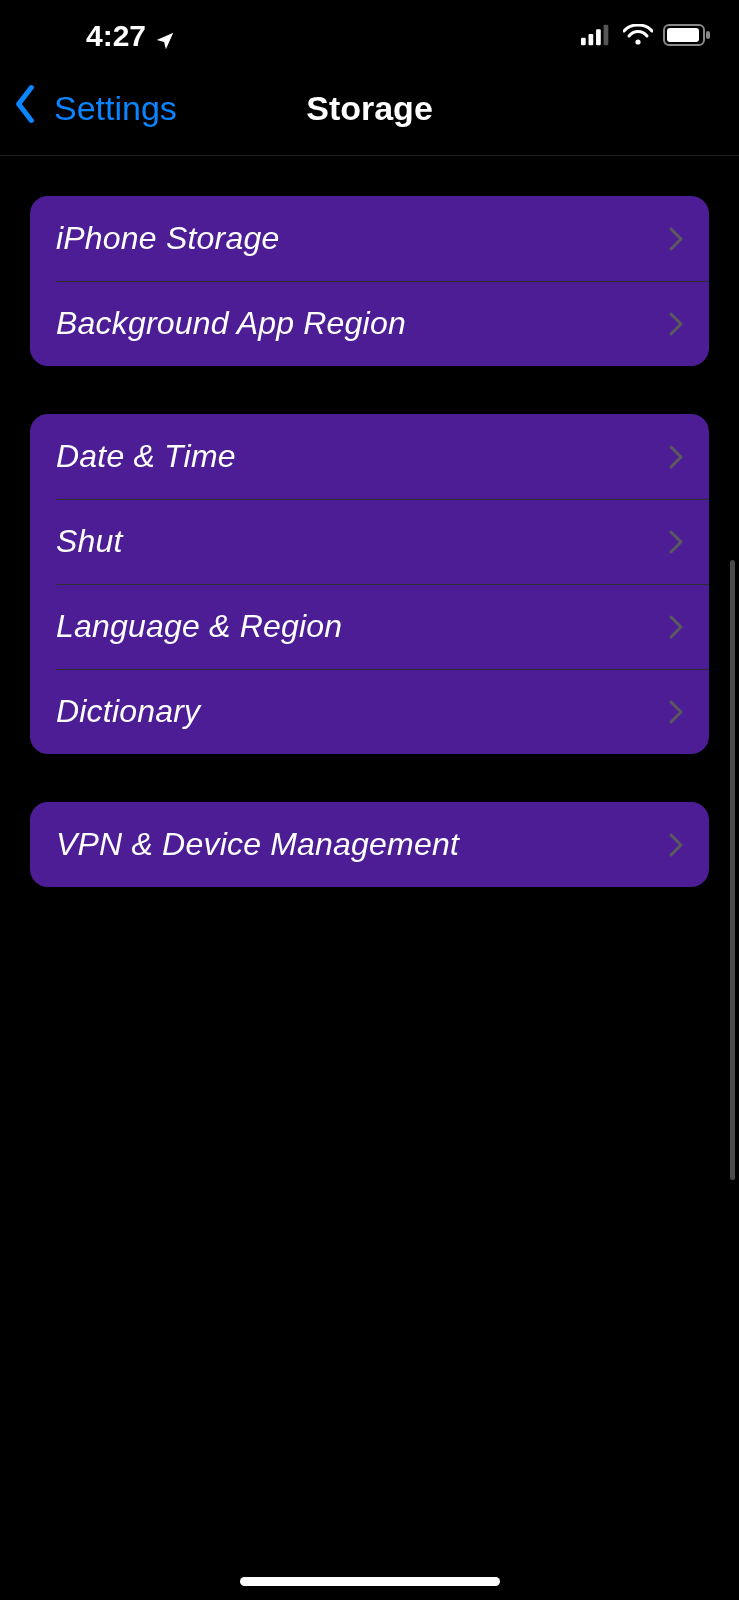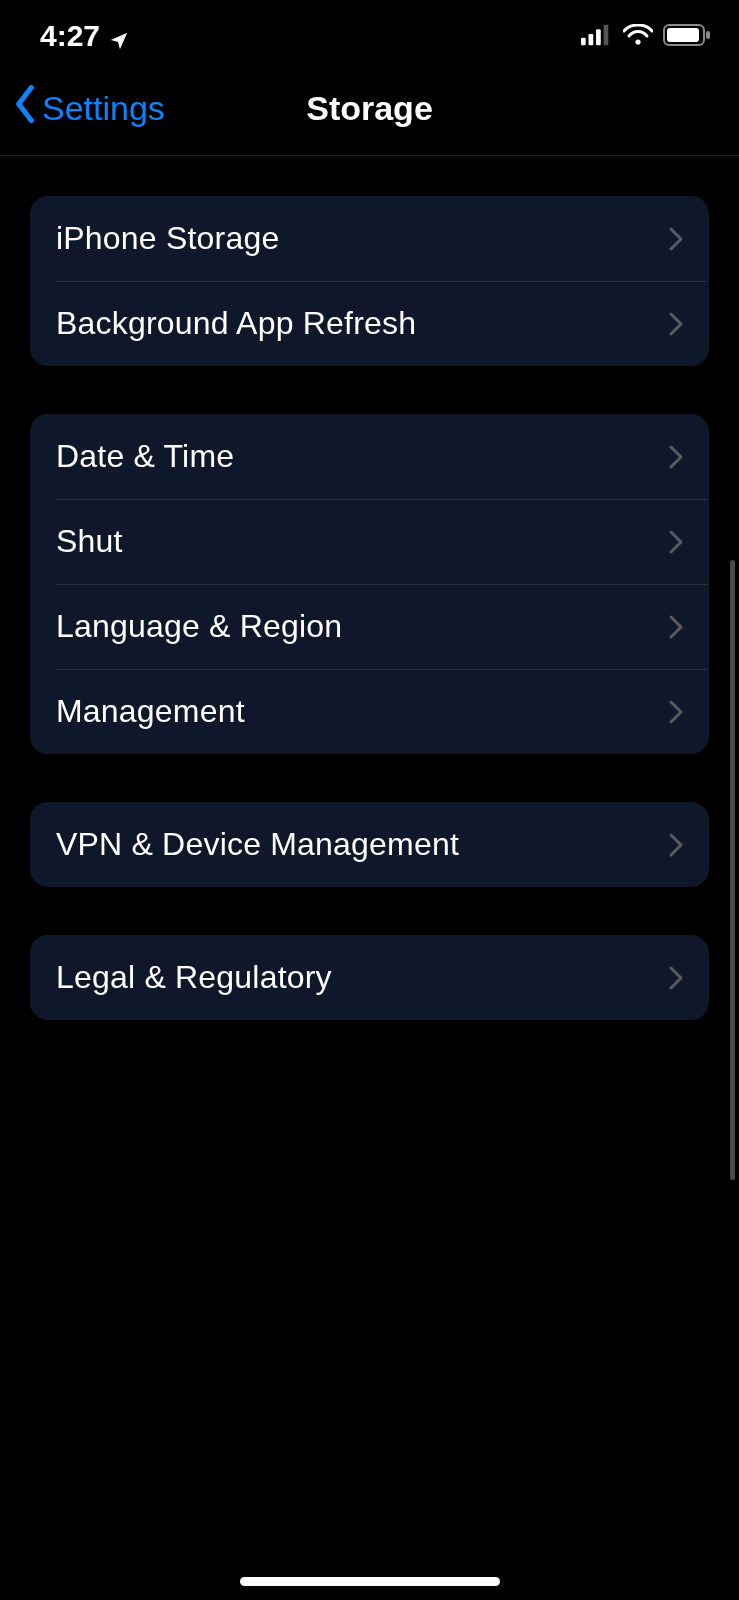--- a/index.html
+++ b/index.html
@@ -14,62 +14,64 @@
   }
   
   .status-bar {
     display: flex;
     justify-content: space-between;
     align-items: center;
     padding: 12px 28px 0 40px;
     height: 60px;
     font-size: 30px;
     font-weight: 600;
+    margin-left: 46px;
   }
   .status-left { display: flex; align-items: center; gap: 8px; }
   .status-right { display: flex; align-items: center; gap: 10px; }
   .loc-icon { width: 22px; height: 22px; display:inline-block; }
   .cell-icon, .wifi-icon, .batt-icon { display: inline-block; }
   
   .nav-header {
     display: flex;
     align-items: center;
     justify-content: center;
     position: relative;
     height: 96px;
     padding: 0 16px;
   }
   .nav-back {
     position: absolute;
     left: 12px;
     display: flex;
     align-items: center;
-    gap: 4px;
+    gap: 16px;
     color: #0a84ff;
     font-size: 34px;
   }
   .nav-title {
     font-size: 34px;
     font-weight: 600;
   }
   .nav-header-divider {
     position:absolute;
     bottom:0; left:0; right:0;
     height:1px;
     background:#222224;
   }
   
   .content {
     padding: 0 30px;
   }
   .group {
     margin-top: 48px;
-    background: #0f172a;
+    background: #4c1d95;
     border-radius: 18px;
     overflow: hidden;
+    font-style: italic;
   }
   .group.first { margin-top: 40px; }
   .row {
     display: flex;
     align-items: center;
     justify-content: space-between;
     padding: 0 26px;
     height: 85px;
     position: relative;
   }
@@ -171,21 +173,21 @@
   <div class="group first">
     <div class="row">
       <span class="row-label">iPhone Storage</span>
       <span class="chevron">
         <svg width="14" height="24" viewBox="0 0 14 24" fill="none">
             <path d="M2 2 L12 12 L2 22" stroke="#5a5a5e" stroke-width="3" stroke-linecap="round" stroke-linejoin="round"></path>
           </svg>
       </span>
     </div>
     <div class="row">
-      <span class="row-label">Background App Refresh</span>
+      <span class="row-label">Background App Region</span>
       <span class="chevron">
         <svg width="14" height="24" viewBox="0 0 14 24" fill="none">
             <path d="M2 2 L12 12 L2 22" stroke="#5a5a5e" stroke-width="3" stroke-linecap="round" stroke-linejoin="round"></path>
           </svg>
       </span>
     </div>
   </div>
 
   <div class="group">
     <div class="row">
@@ -206,48 +208,38 @@
     </div>
     <div class="row">
       <span class="row-label">Language &amp; Region</span>
       <span class="chevron">
         <svg width="14" height="24" viewBox="0 0 14 24" fill="none">
             <path d="M2 2 L12 12 L2 22" stroke="#5a5a5e" stroke-width="3" stroke-linecap="round" stroke-linejoin="round"></path>
           </svg>
       </span>
     </div>
     <div class="row">
-      <span class="row-label">Management</span>
+      <span class="row-label">Dictionary</span>
       <span class="chevron">
         <svg width="14" height="24" viewBox="0 0 14 24" fill="none">
             <path d="M2 2 L12 12 L2 22" stroke="#5a5a5e" stroke-width="3" stroke-linecap="round" stroke-linejoin="round"></path>
           </svg>
       </span>
     </div>
   </div>
 
   <div class="group">
     <div class="row">
       <span class="row-label">VPN &amp; Device Management</span>
       <span class="chevron">
         <svg width="14" height="24" viewBox="0 0 14 24" fill="none">
             <path d="M2 2 L12 12 L2 22" stroke="#5a5a5e" stroke-width="3" stroke-linecap="round" stroke-linejoin="round"></path>
           </svg>
       </span>
     </div>
   </div>
 
-  <div class="group">
-    <div class="row">
-      <span class="row-label">Legal &amp; Regulatory</span>
-      <span class="chevron">
-        <svg width="14" height="24" viewBox="0 0 14 24" fill="none">
-            <path d="M2 2 L12 12 L2 22" stroke="#5a5a5e" stroke-width="3" stroke-linecap="round" stroke-linejoin="round"></path>
-          </svg>
-      </span>
-    </div>
-  </div>
 
 
 </div>
 
 <div class="scroll-indicator"></div>
 <div class="home-indicator"></div>
 
 </body></html>

